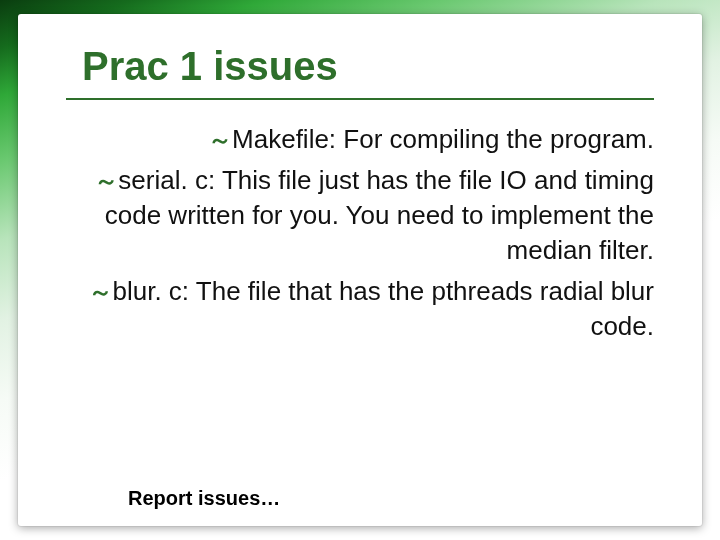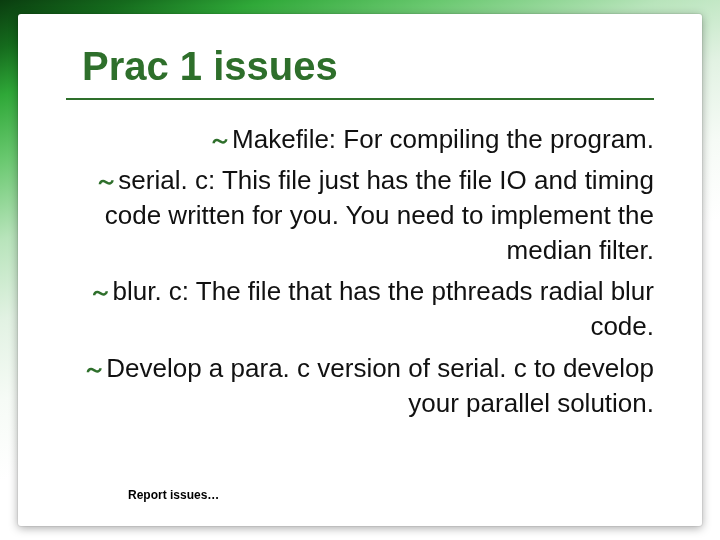--- a/index.html
+++ b/index.html
@@ -47,22 +47,22 @@
     text-indent: 0;
     color: #2e6f2b;
     font-family: "Segoe Script", "Comic Sans MS", cursive;
     font-size: 24px;
     font-weight: bold;
     vertical-align: baseline;
   }
   .footer-note {
     position: absolute;
     left: 110px;
-    bottom: 24px;
-    font-size: 12px;
+    bottom: 16px;
+    font-size: 20px;
     font-weight: 700;
     color: #000;
   }
 </style>
 </head>
 <body>
 
 <div class="slide">
   <div class="card">
     <h1 class="title">Prac 1 issues</h1>
@@ -70,19 +70,16 @@
     <ul class="bullets">
       <li>
         <span class="bullet-icon">～</span><span>Makefile: For compiling the program.</span>
       </li>
       <li>
         <span class="bullet-icon">～</span><span>serial. c: This file just has the file IO and timing code written for you. You need to implement the median filter.</span>
       </li>
       <li>
         <span class="bullet-icon">～</span><span>blur. c: The file that has the pthreads radial blur code.</span>
       </li>
-      <li>
-        <span class="bullet-icon">～</span><span>Develop a para. c version of  serial. c to develop your parallel solution.</span>
-      </li>
     </ul>
     <div class="footer-note">Report issues…</div>
   </div>
 </div>
 
 </body></html>

